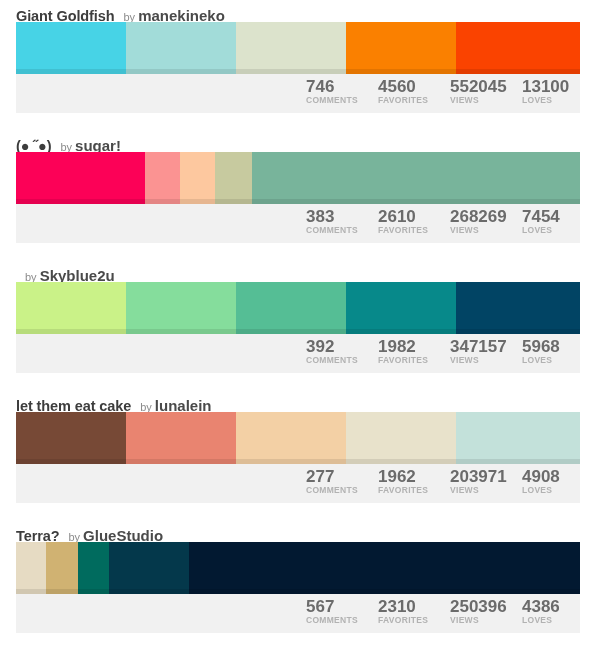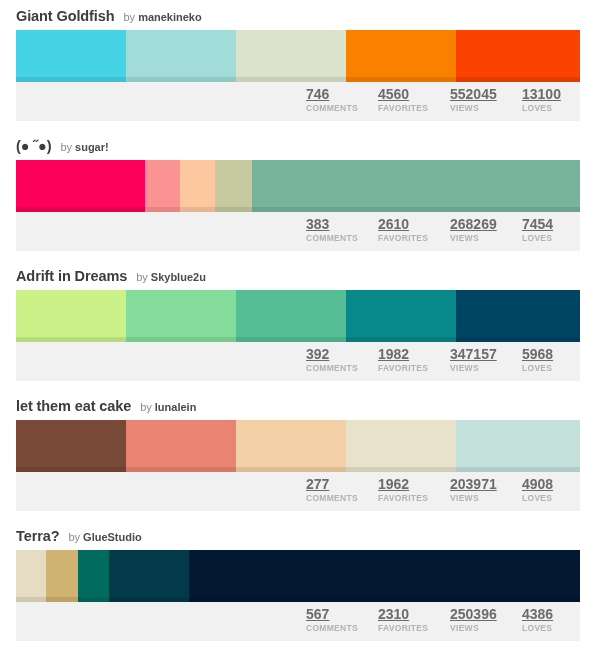--- a/index.html
+++ b/index.html
@@ -21,21 +21,21 @@
   .palette-list {
     padding: 0;
     margin: 0;
   }
   .palette {
     width: 597px;
     height: 130px;
     position: relative;
   }
   .palette-header {
-    height: 30px;
+    height: 22px;
     padding: 8px 8px 0 16px;
     display: flex;
     align-items: baseline;
     white-space: nowrap;
     overflow: hidden;
     border-radius: 8px;
   }
   .palette-title {
     font-size: 14.5px;
     font-weight: bold;
@@ -44,21 +44,21 @@
     line-height: 16px;
   }
   .palette-by {
     font-size: 11px;
     color: #8c8c8c;
     margin-left: 9px;
     font-weight: normal;
     line-height: 16px;
   }
   .palette-author {
-    font-size: 11px;
+    font-size: 15px;
     color: #4a4a4a;
     font-weight: bold;
     margin-left: 3px;
     line-height: 16px;
   }
   .swatches {
     position: relative;
     margin-left: 16px;
     margin-right: 17px;
     height: 52px;
@@ -88,26 +88,25 @@
     justify-content: flex-end;
     padding-top: 5px;
   }
   .stat {
     width: 72px;
     text-align: left;
     padding-left: 2px;
   }
   .stat:last-child { width: 60px; }
   .stat-value {
-    font-size: 14px;
+    font-size: 17px;
     font-weight: bold;
     color: #6b6b6b;
     line-height: 15px;
     display: block;
-    text-decoration: underline;
   }
   .stat-label {
     font-size: 8.5px;
     font-weight: bold;
     color: #b2b2b2;
     letter-spacing: 0.3px;
     line-height: 12px;
     display: block;
   }
 </style>
@@ -195,21 +194,20 @@
             <span class="stat-label">VIEWS</span>
           </div>
           <div class="stat">
             <span class="stat-value">7454</span>
             <span class="stat-label">LOVES</span>
           </div>
         </div>
       </div>
       <div class="palette">
         <div class="palette-header">
-          <span class="palette-title">Adrift in Dreams</span>
           <span class="palette-by">by</span>
           <span class="palette-author">Skyblue2u</span>
         </div>
         <div class="swatches">
           <div class="swatch" style="background: rgb(202, 242, 136); width: 110px;">
             <div class="shade"></div>
           </div>
           <div class="swatch" style="background: rgb(133, 221, 156); width: 110px;">
             <div class="shade"></div>
           </div>

